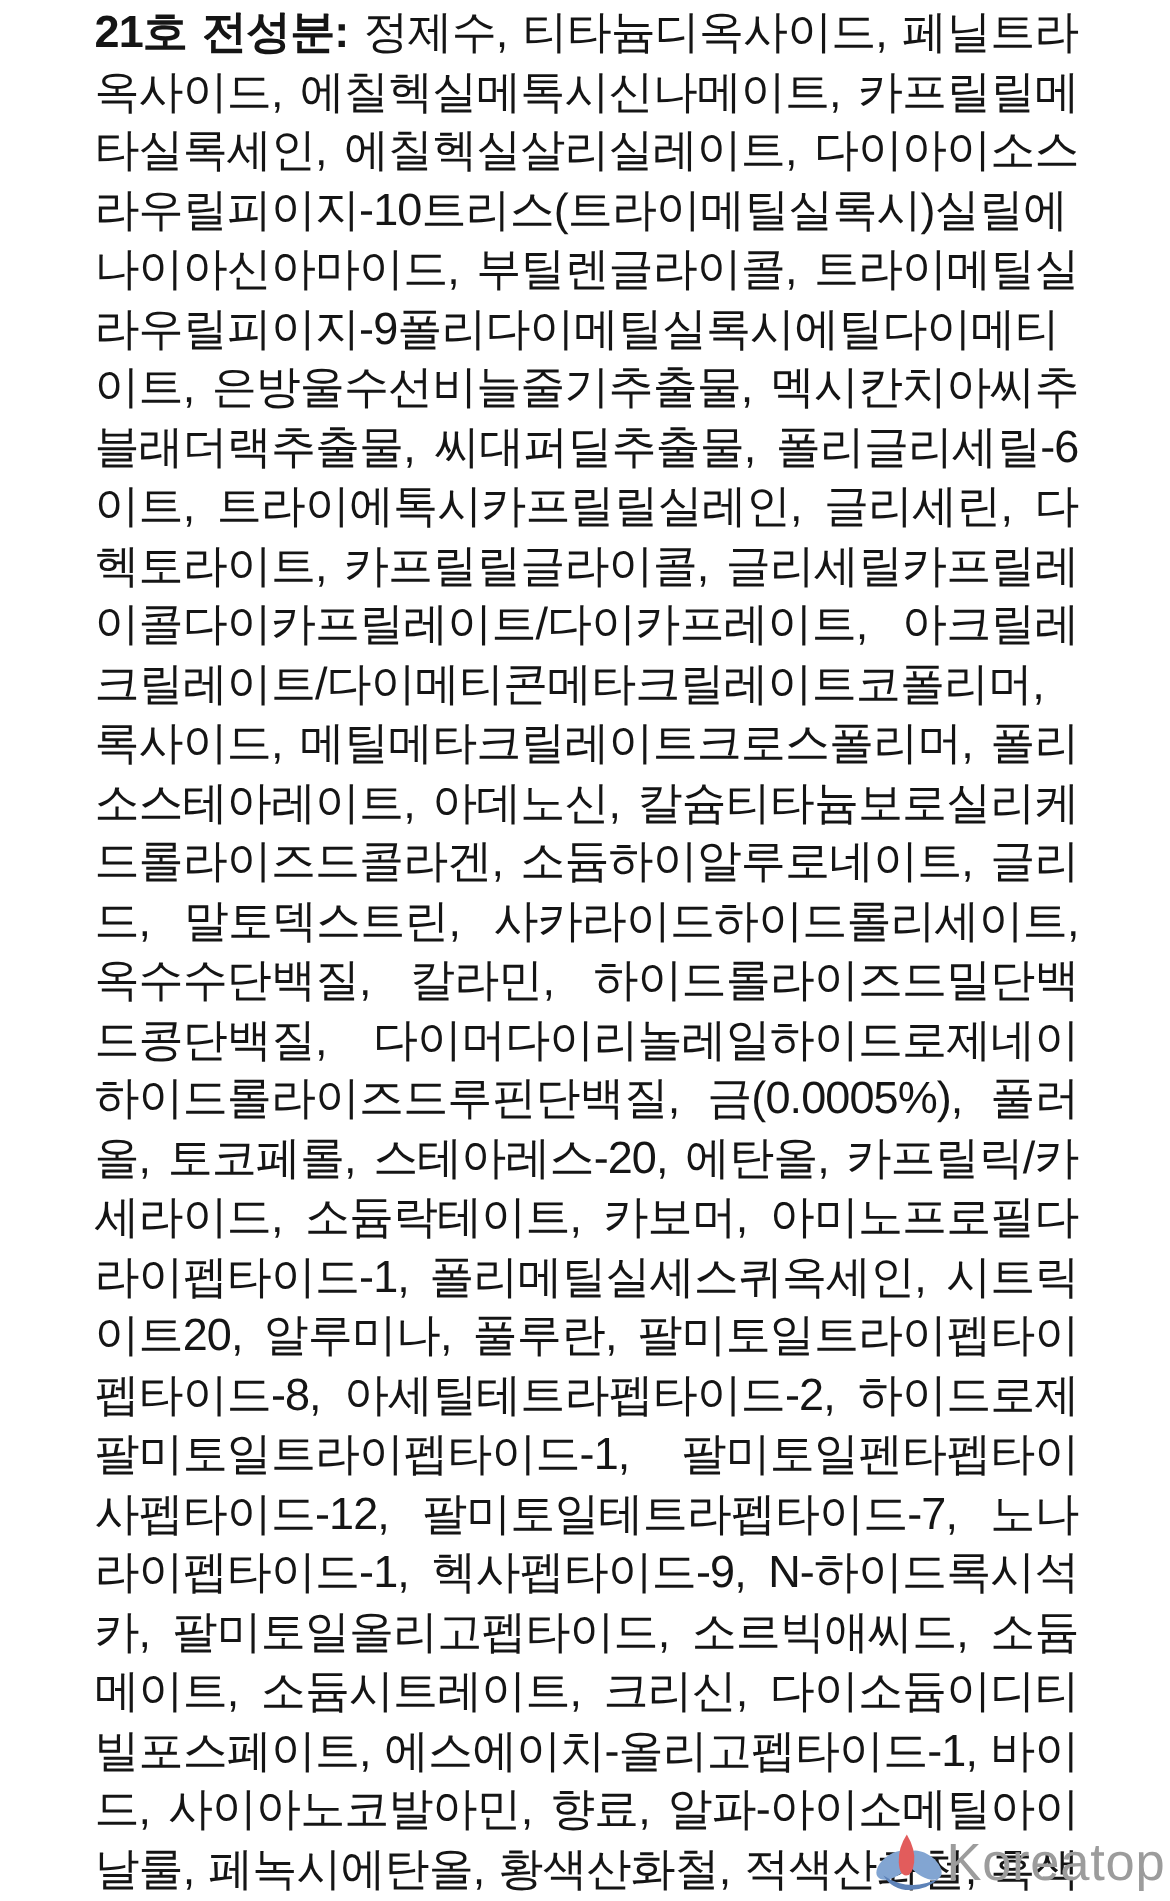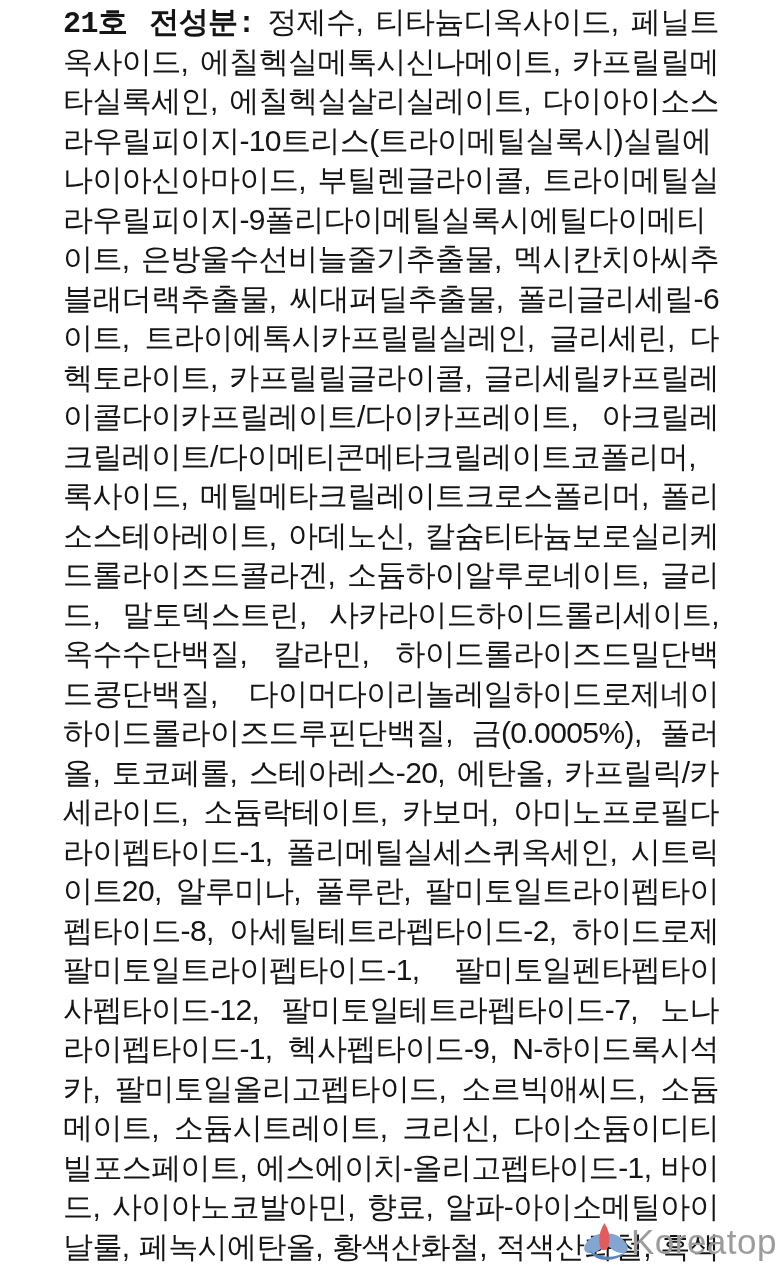--- a/index.html
+++ b/index.html
@@ -29,21 +29,20 @@
     overflow: hidden;
     text-align: justify;
     text-align-last: justify;
     white-space: normal;
   }
   .text-line.last {
     text-align-last: left;
   }
   .bold {
     font-weight: 700;
-    font-family: Liberation Mono, monospace;
   }
   .watermark {
     position: absolute;
     right: 3px;
     bottom: 5px;
     display: flex;
     align-items: flex-end;
     gap: 1px;
   }
   .watermark-logo {

